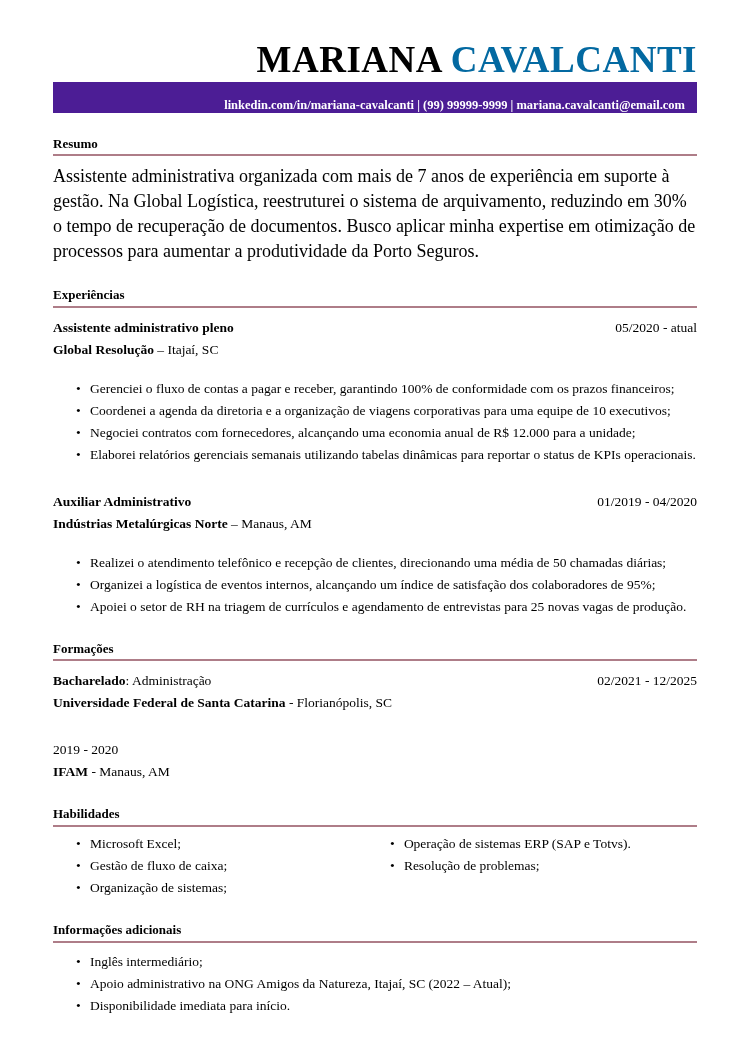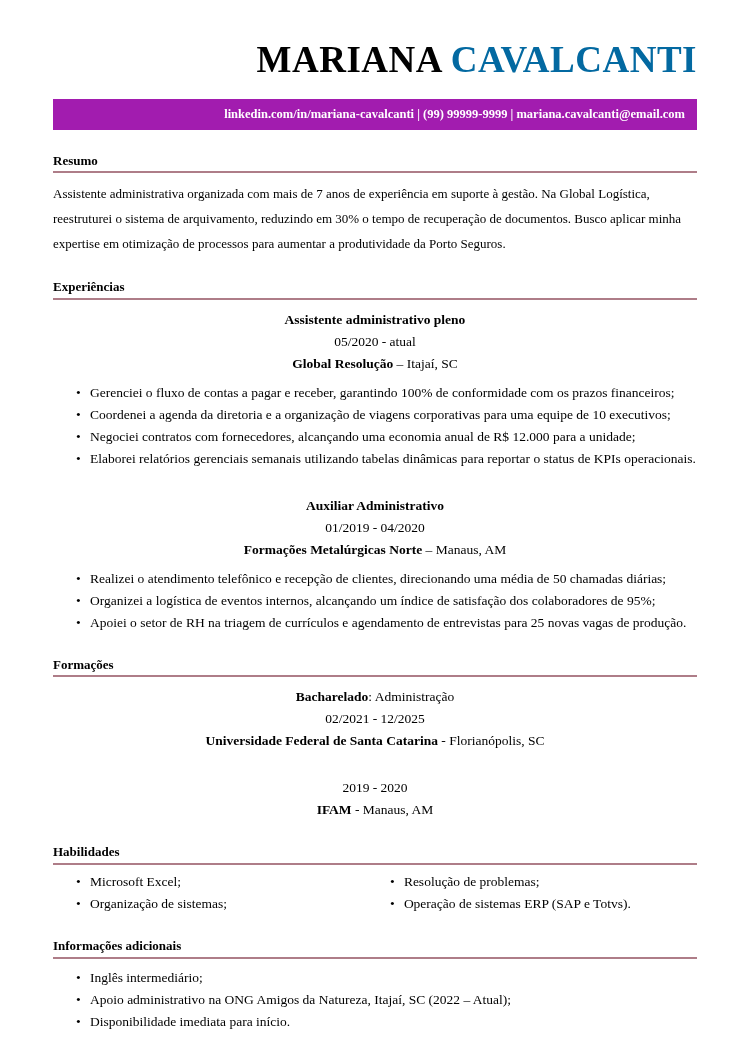--- a/index.html
+++ b/index.html
@@ -17,63 +17,62 @@
     margin-top: 40px;
     text-align: right;
     font-size: 37px;
     font-weight: bold;
     line-height: 1.1;
     letter-spacing: 0.5px;
     white-space: nowrap;
   }
   .name .last { color: #0369a1; }
   .contact-bar {
-    margin-top: 18px;
-    background: #a21caf;
+    margin-top: 1px;
+    background: #4c1d95;
     color: #ffffff;
     height: 31px;
     display: flex;
-    align-items: center;
+    align-items: flex-end;
     justify-content: flex-end;
     padding-right: 12px;
     font-weight: bold;
     font-size: 12.5px;
   }
 
   
   .section { margin-top: 23px; }
   .section-title {
     font-size: 13px;
     font-weight: bold;
     margin: 8px 0 3px 0;
     line-height: 1.2;
   }
   .rule {
     border: none;
     border-top: 2px solid #ae7d88;
     margin: 0;
   }
 
-  .body-text { font-size: 13px; line-height: 25px; margin-top: 8px; }
+  .body-text { font-size: 18px; line-height: 25px; margin-top: 8px; }
 
   .entry { margin-top: 9px; }
   .entry + .entry { margin-top: 25px; }
   .row {
     display: flex;
     justify-content: space-between;
     align-items: center;
     font-size: 13.5px;
     line-height: 22px;
-    flex-direction: column;
   }
   .b { font-weight: bold; }
 
   ul.bullets {
     list-style: none;
-    margin: 7px 0 0 0;
+    margin: 17px 0 0 0;
     padding: 0;
     font-size: 13.5px;
     line-height: 22px;
   }
   ul.bullets li { position: relative; padding-left: 37px; }
   ul.bullets li::before {
     content: "\2022";
     position: absolute;
     left: 23px;
     top: 0;
@@ -124,21 +123,21 @@
         <li>Elaborei relatórios gerenciais semanais utilizando tabelas dinâmicas para reportar o status de KPIs operacionais.</li>
       </ul>
     </div>
 
     <div class="entry">
       <div class="row">
         <span class="b">Auxiliar Administrativo</span>
         <span>01/2019 - 04/2020</span>
       </div>
       <div class="row">
-        <span><span class="b">Formações Metalúrgicas Norte</span> <span>– Manaus, AM</span></span>
+        <span><span class="b">Indústrias Metalúrgicas Norte</span> <span>– Manaus, AM</span></span>
       </div>
       <ul class="bullets">
         <li>Realizei o atendimento telefônico e recepção de clientes, direcionando uma média de 50 chamadas diárias;</li>
         <li>Organizei a logística de eventos internos, alcançando um índice de satisfação dos colaboradores de 95%;</li>
         <li>Apoiei o setor de RH na triagem de currículos e agendamento de entrevistas para 25 novas vagas de produção.</li>
       </ul>
     </div>
   </div>
 
   <div class="section">
@@ -165,27 +164,28 @@
     </div>
   </div>
 
   <div class="section">
     <div class="section-title">Habilidades</div>
     <hr class="rule">
     <div class="skills-cols">
       <div class="skills-col-left">
         <ul class="bullets">
           <li>Microsoft Excel;</li>
+          <li>Gestão de fluxo de caixa;</li>
           <li>Organização de sistemas;</li>
         </ul>
       </div>
       <div class="skills-col-right">
         <ul class="bullets">
+          <li>Operação de sistemas ERP (SAP e Totvs).</li>
           <li>Resolução de problemas;</li>
-          <li>Operação de sistemas ERP (SAP e Totvs).</li>
         </ul>
       </div>
     </div>
   </div>
 
   <div class="section">
     <div class="section-title">Informações adicionais</div>
     <hr class="rule">
     <ul class="bullets" style="margin-top:8px;">
       <li>Inglês intermediário;</li>

